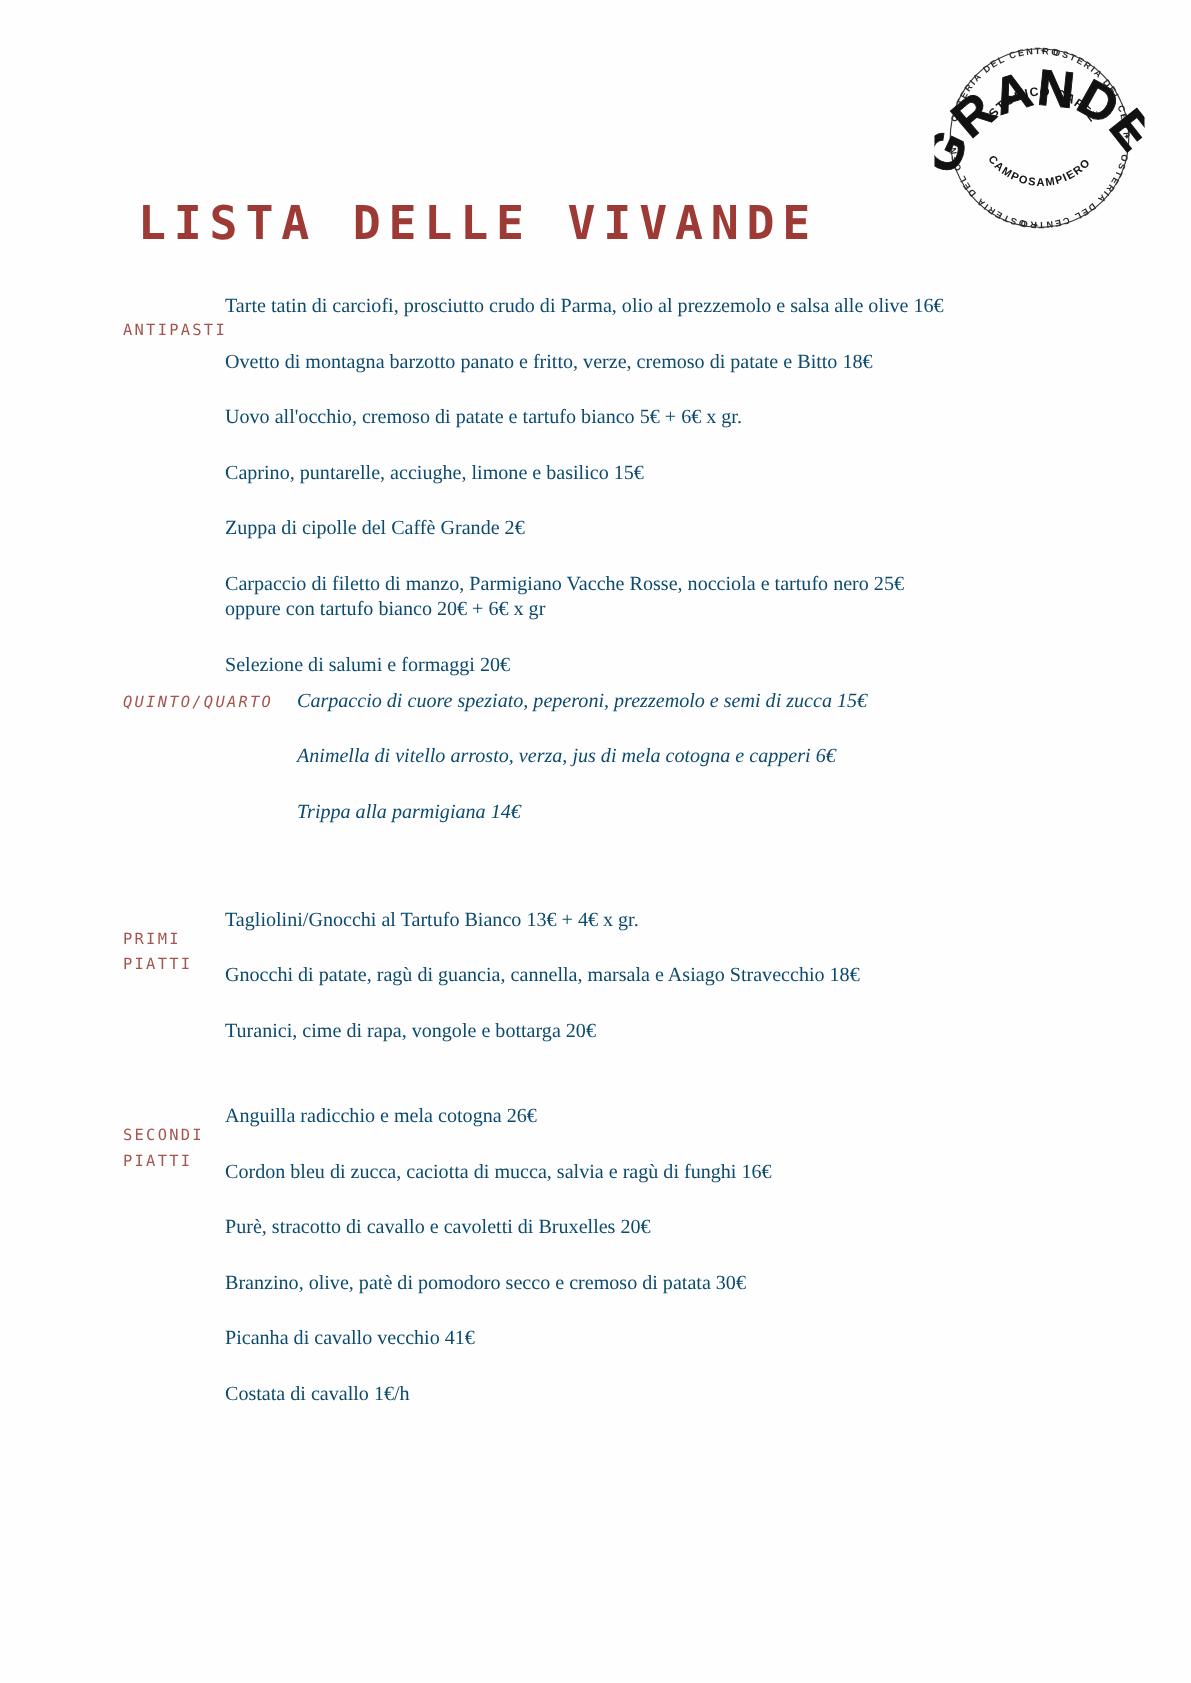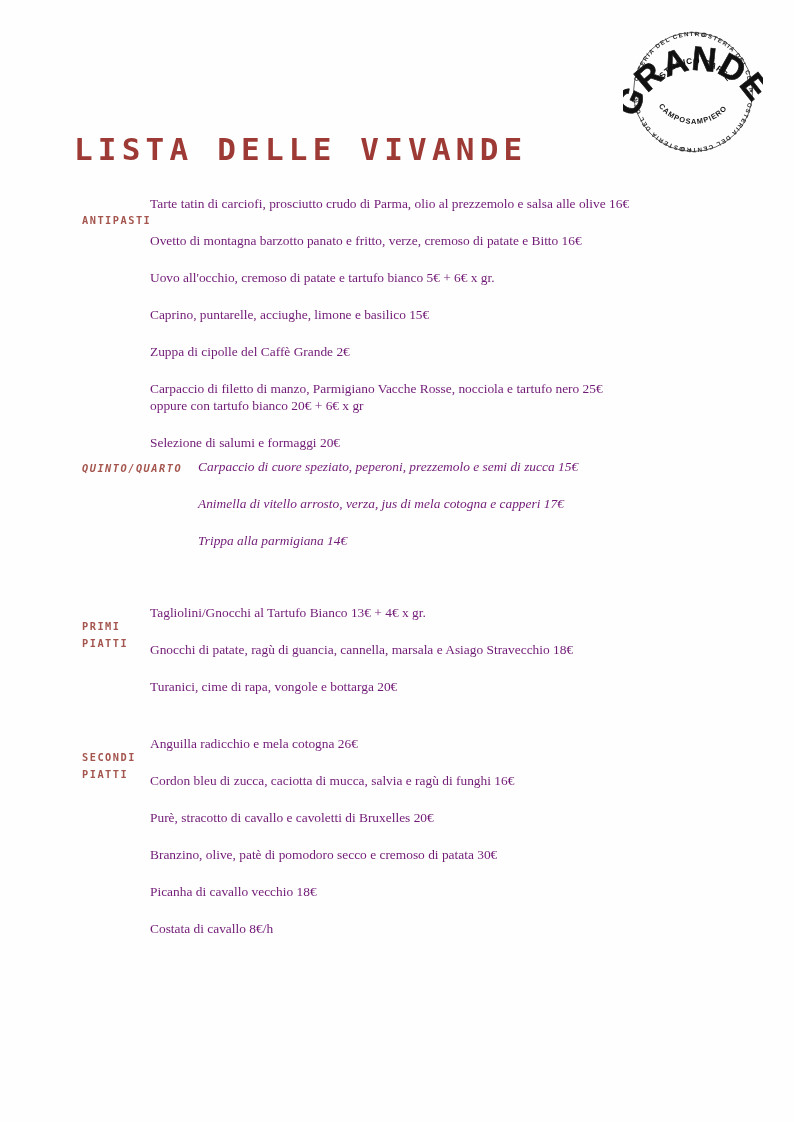--- a/index.html
+++ b/index.html
@@ -61,21 +61,21 @@
     font-weight: 700;
     letter-spacing: 0.5px;
     fill: #111111;
     stroke: #111111;
     stroke-width: 0.6;
   }
 
   
   .menu-title {
     position: absolute;
-    left: 74px;
+    left: 92px;
     top: 113px;
     font-family: "DejaVu Sans Mono", "Liberation Mono", monospace;
     font-size: 31px;
     font-weight: 700;
     letter-spacing: 5.2px;
     color: #9d3a35;
     white-space: nowrap;
     line-height: 1;
   }
 
@@ -91,38 +91,38 @@
     display: flex;
     align-items: flex-start;
   }
   .section-label {
     width: 150px;
     flex: 0 0 150px;
     padding-left: 82px;
     box-sizing: border-box;
     font-family: "DejaVu Sans Mono", "Liberation Mono", monospace;
     font-size: 10.3px;
-    font-weight: 700;
+    font-weight: 400;
     letter-spacing: 1.5px;
     color: #a4554e;
     line-height: 17px;
     white-space: pre-line;
   }
   .section-label.italic {
     font-style: italic;
   }
   .section-items {
     flex: 1 1 auto;
     padding-left: 0;
   }
   .menu-item {
     font-family: "Liberation Serif", serif;
     font-size: 13.4px;
     line-height: 16.5px;
-    color: #701a75;
+    color: #0c4a6e;
     margin-bottom: 20.5px;
     max-width: 488px;
   }
   .menu-item.italic {
     font-style: italic;
     margin-left: 48px;
   }
   .menu-item:last-child {
     margin-bottom: 0;
   }
@@ -195,50 +195,50 @@
   </svg>
 </div>
 
 <h1 class="menu-title">LISTA DELLE VIVANDE</h1>
 
 <div class="menu-body">
     <div class="section" data-section="antipasti">
       <div class="section-label">ANTIPASTI</div>
       <div class="section-items">
         <div class="menu-item">Tarte tatin di carciofi, prosciutto crudo di Parma, olio al prezzemolo e salsa alle olive 16€</div>
-        <div class="menu-item">Ovetto di montagna barzotto panato e fritto, verze, cremoso di patate e Bitto 16€</div>
+        <div class="menu-item">Ovetto di montagna barzotto panato e fritto, verze, cremoso di patate e Bitto 18€</div>
         <div class="menu-item">Uovo all'occhio, cremoso di patate e tartufo bianco  5€ + 6€ x gr.</div>
         <div class="menu-item">Caprino, puntarelle, acciughe, limone e basilico 15€</div>
         <div class="menu-item">Zuppa di cipolle del Caffè Grande 2€</div>
         <div class="menu-item">Carpaccio di filetto di manzo, Parmigiano Vacche Rosse, nocciola e tartufo nero 25€ oppure con tartufo bianco 20€ + 6€ x gr</div>
         <div class="menu-item">Selezione di salumi e formaggi 20€</div>
       </div>
     </div>
     <div class="section" data-section="quinto-quarto">
       <div class="section-label italic">QUINTO/QUARTO</div>
       <div class="section-items">
         <div class="menu-item italic">Carpaccio di cuore speziato, peperoni, prezzemolo e semi di zucca 15€</div>
-        <div class="menu-item italic">Animella di vitello arrosto, verza, jus di mela cotogna e capperi 17€</div>
+        <div class="menu-item italic">Animella di vitello arrosto, verza, jus di mela cotogna e capperi 6€</div>
         <div class="menu-item italic">Trippa alla parmigiana 14€</div>
       </div>
     </div>
     <div class="section" data-section="primi-piatti">
       <div class="section-label">PRIMI
 PIATTI</div>
       <div class="section-items">
         <div class="menu-item">Tagliolini/Gnocchi al Tartufo Bianco 13€ + 4€ x gr.</div>
         <div class="menu-item">Gnocchi di patate, ragù di guancia, cannella, marsala e Asiago Stravecchio 18€</div>
         <div class="menu-item">Turanici, cime di rapa, vongole e bottarga 20€</div>
       </div>
     </div>
     <div class="section" data-section="secondi-piatti">
       <div class="section-label">SECONDI
 PIATTI</div>
       <div class="section-items">
         <div class="menu-item">Anguilla radicchio e mela cotogna 26€</div>
         <div class="menu-item">Cordon bleu di zucca, caciotta di mucca, salvia e ragù di funghi 16€</div>
         <div class="menu-item">Purè, stracotto di cavallo e cavoletti di Bruxelles 20€</div>
         <div class="menu-item">Branzino, olive, patè di pomodoro secco e cremoso di patata 30€</div>
-        <div class="menu-item">Picanha di cavallo vecchio 18€</div>
-        <div class="menu-item">Costata di cavallo 8€/h</div>
+        <div class="menu-item">Picanha di cavallo vecchio 41€</div>
+        <div class="menu-item">Costata di cavallo 1€/h</div>
       </div>
     </div>
   </div>
 
 </body></html>

